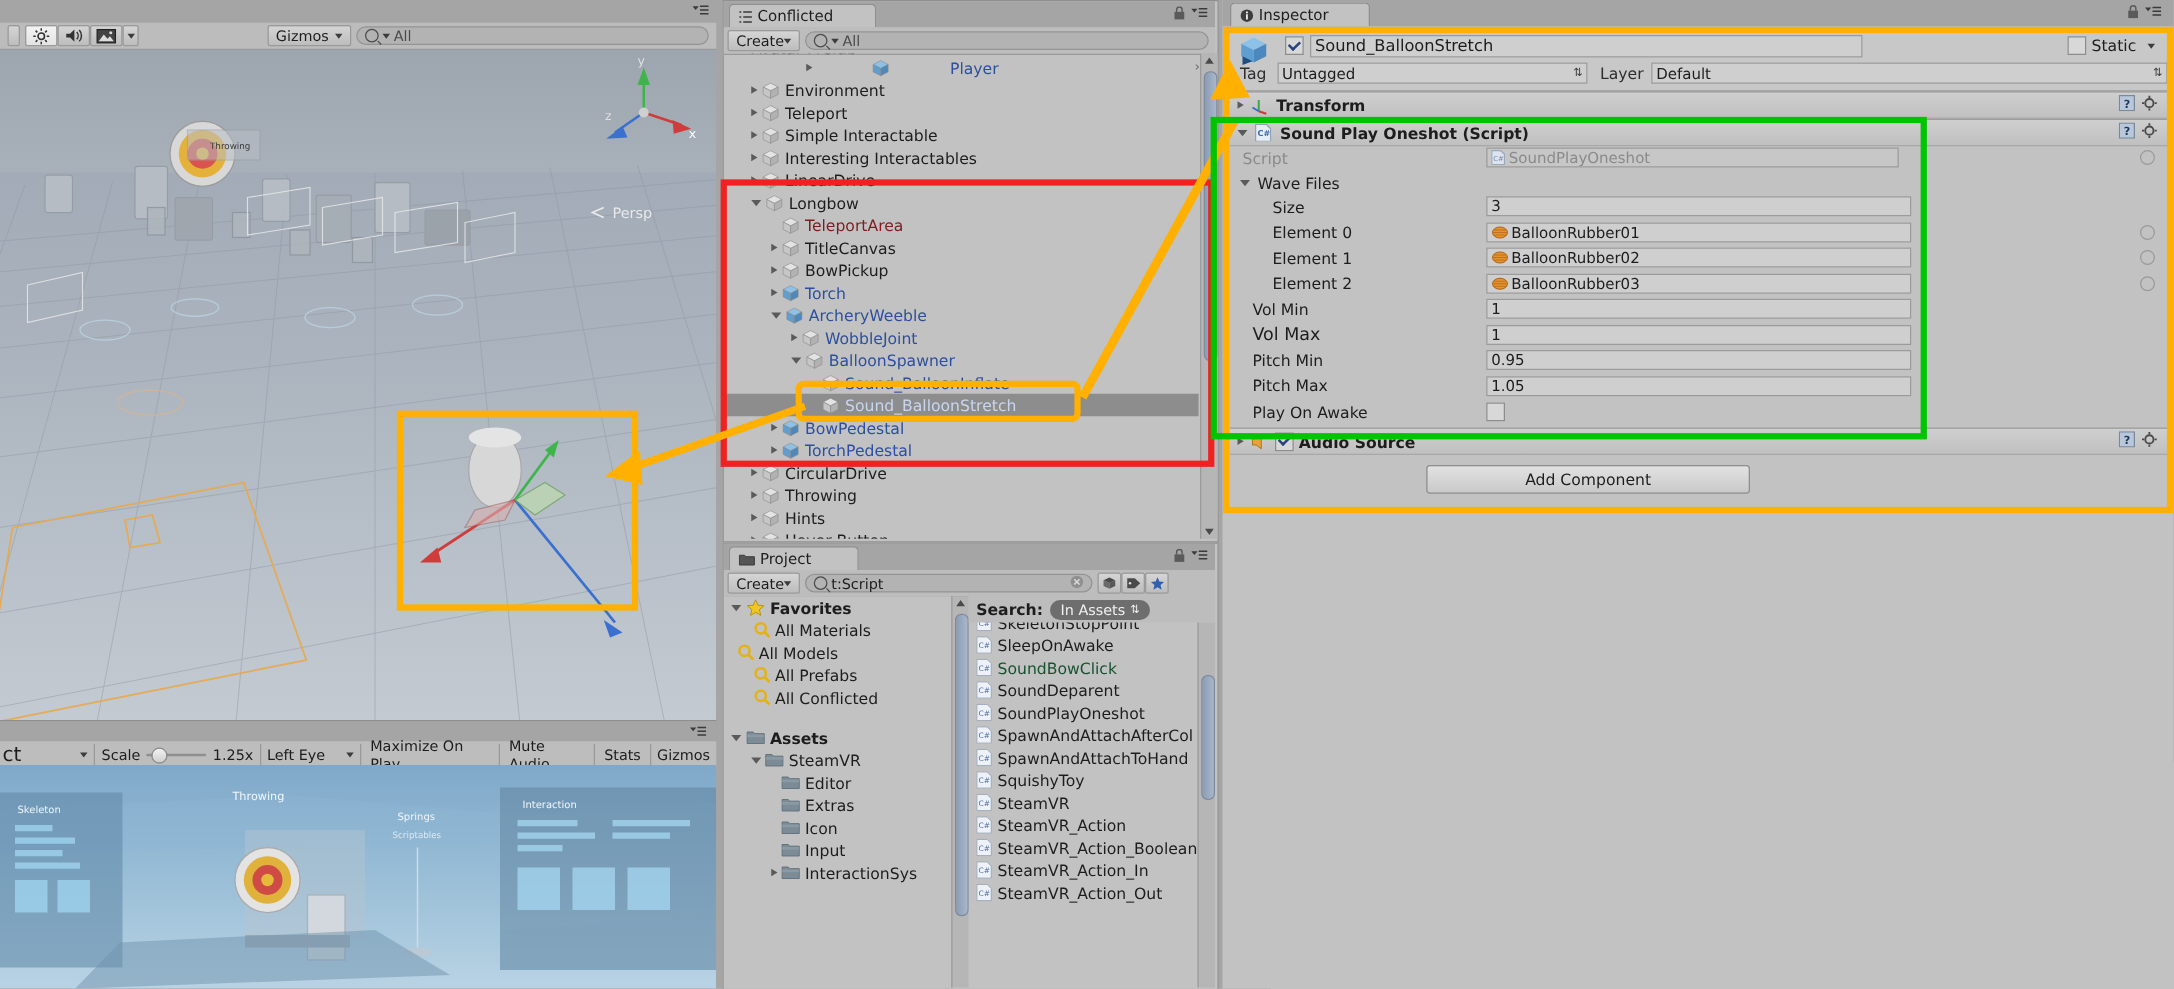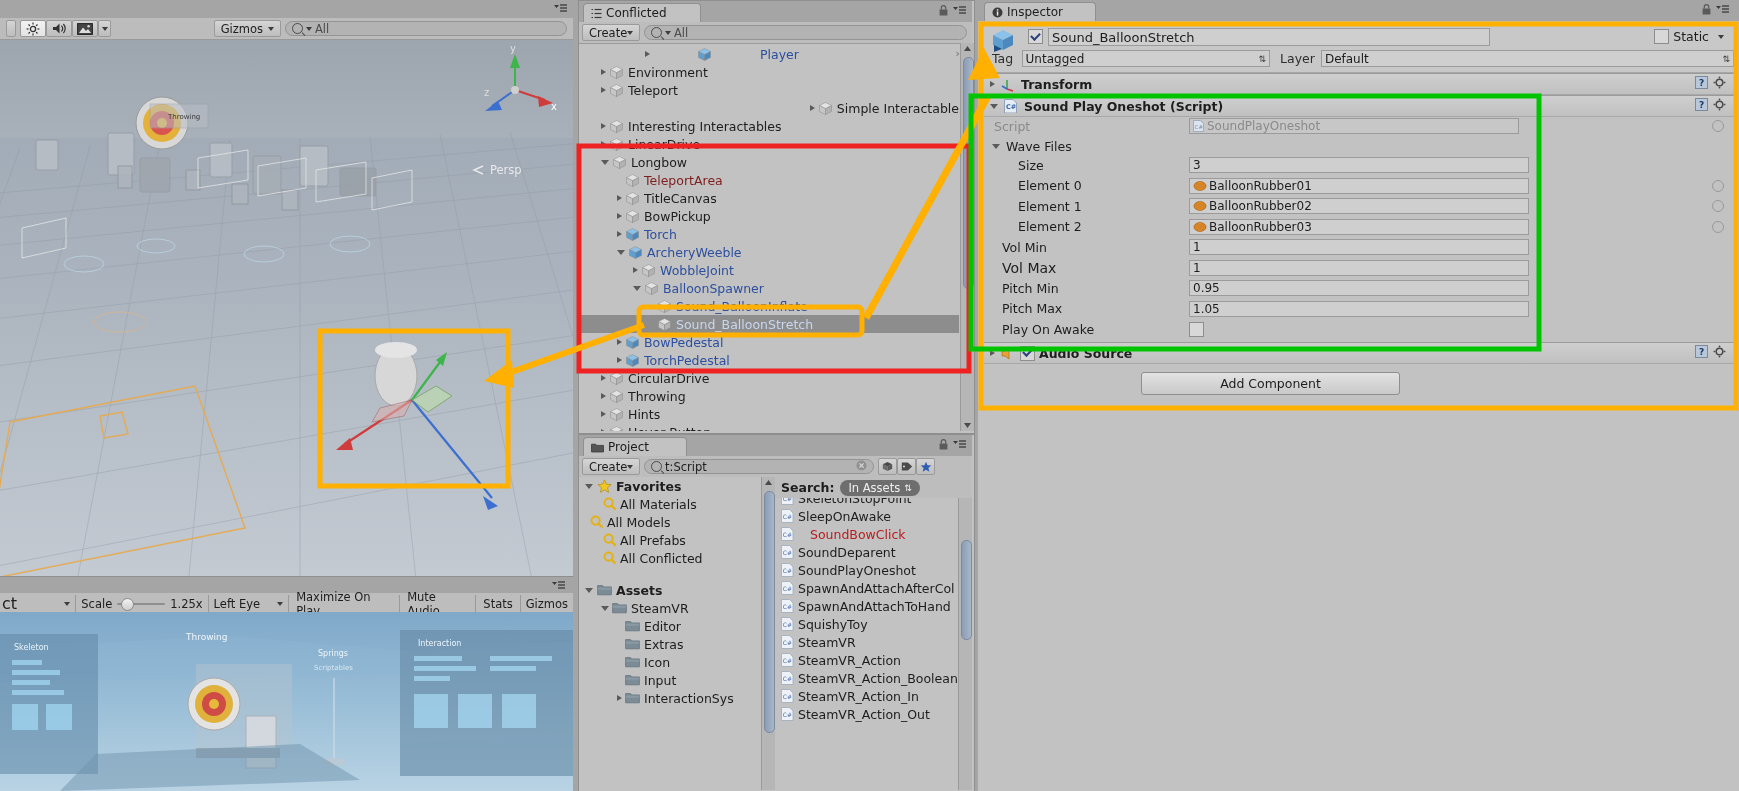--- a/index.html
+++ b/index.html
@@ -442,21 +442,21 @@
           <span class="foldout"></span>
           <span style="display:inline-flex;margin-left:3px">
             <svg width="15" height="15" viewBox="0 0 15 15" style="flex:none">
               <polygon points="7.5,1.5 13.5,4.6 7.5,7.7 1.5,4.6" fill="#e3e3e3" stroke="#8b8b8b" stroke-width="0.5"></polygon>
               <polygon points="1.5,4.6 7.5,7.7 7.5,13.6 1.5,10.5" fill="#c6c6c6" stroke="#8b8b8b" stroke-width="0.5"></polygon>
               <polygon points="13.5,4.6 7.5,7.7 7.5,13.6 13.5,10.5" fill="#b2b2b2" stroke="#8b8b8b" stroke-width="0.5"></polygon>
             </svg>
           </span>
           <span class="hname" style="color:#1d1d1d">Teleport</span>
         </div>
-        <div class="hrow" style="top: 54px; justify-content: flex-end;">
+        <div class="hrow" style="top: 54px;">
           <span style="width:22px;display:inline-block"></span>
           <span class="foldout"></span>
           <span style="display:inline-flex;margin-left:3px">
             <svg width="15" height="15" viewBox="0 0 15 15" style="flex:none">
               <polygon points="7.5,1.5 13.5,4.6 7.5,7.7 1.5,4.6" fill="#e3e3e3" stroke="#8b8b8b" stroke-width="0.5"></polygon>
               <polygon points="1.5,4.6 7.5,7.7 7.5,13.6 1.5,10.5" fill="#c6c6c6" stroke="#8b8b8b" stroke-width="0.5"></polygon>
               <polygon points="13.5,4.6 7.5,7.7 7.5,13.6 13.5,10.5" fill="#b2b2b2" stroke="#8b8b8b" stroke-width="0.5"></polygon>
             </svg>
           </span>
           <span class="hname" style="color:#1d1d1d">Simple Interactable</span>
@@ -920,21 +920,21 @@
             </span>
             <span style="margin-left:4px;font-size:12.5px;color:#1d1d1d;white-space:nowrap">SleepOnAwake</span>
           </div>
           <div class="row" style="position:absolute;top:27px;left:6px;width:178px">
             <span style="display:inline-flex">
               <svg width="13" height="14" viewBox="0 0 13 14" style="flex:none">
                 <path d="M0.5 0.5h8.2l3.3 3.3v9.7H0.5z" fill="#eef2f8" stroke="#9aa9bb" stroke-width="0.8"></path>
                 <text x="1.8" y="9.8" font-size="6" fill="#4a6ca8" font-family="DejaVu Sans">C#</text>
               </svg>
             </span>
-            <span style="margin-left:16px;font-size:12.5px;color:#b91c1c;white-space:nowrap">SoundBowClick</span>
+            <span style="margin-left:4px;font-size:12.5px;color:#14532d;white-space:nowrap">SoundBowClick</span>
           </div>
           <div class="row" style="position:absolute;top:45px;left:6px;width:178px">
             <span style="display:inline-flex">
               <svg width="13" height="14" viewBox="0 0 13 14" style="flex:none">
                 <path d="M0.5 0.5h8.2l3.3 3.3v9.7H0.5z" fill="#eef2f8" stroke="#9aa9bb" stroke-width="0.8"></path>
                 <text x="1.8" y="9.8" font-size="6" fill="#4a6ca8" font-family="DejaVu Sans">C#</text>
               </svg>
             </span>
             <span style="margin-left:4px;font-size:12.5px;color:#1d1d1d;white-space:nowrap">SoundDeparent</span>
           </div>

